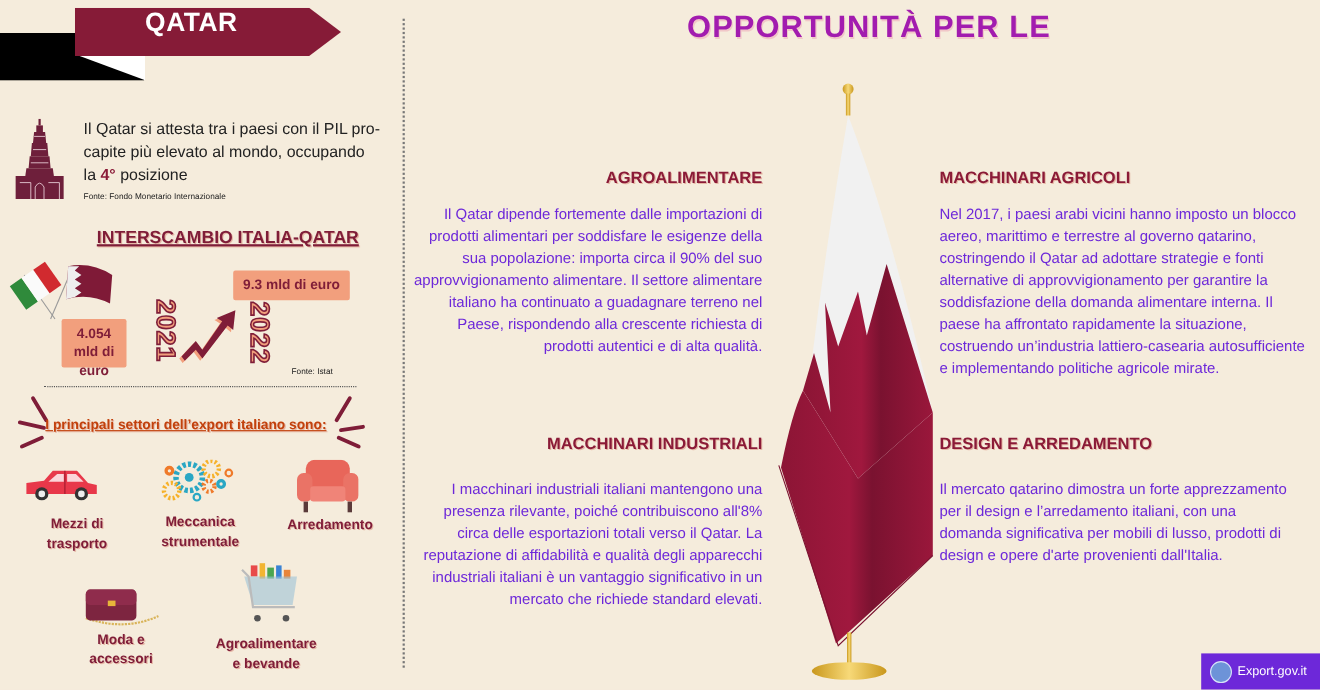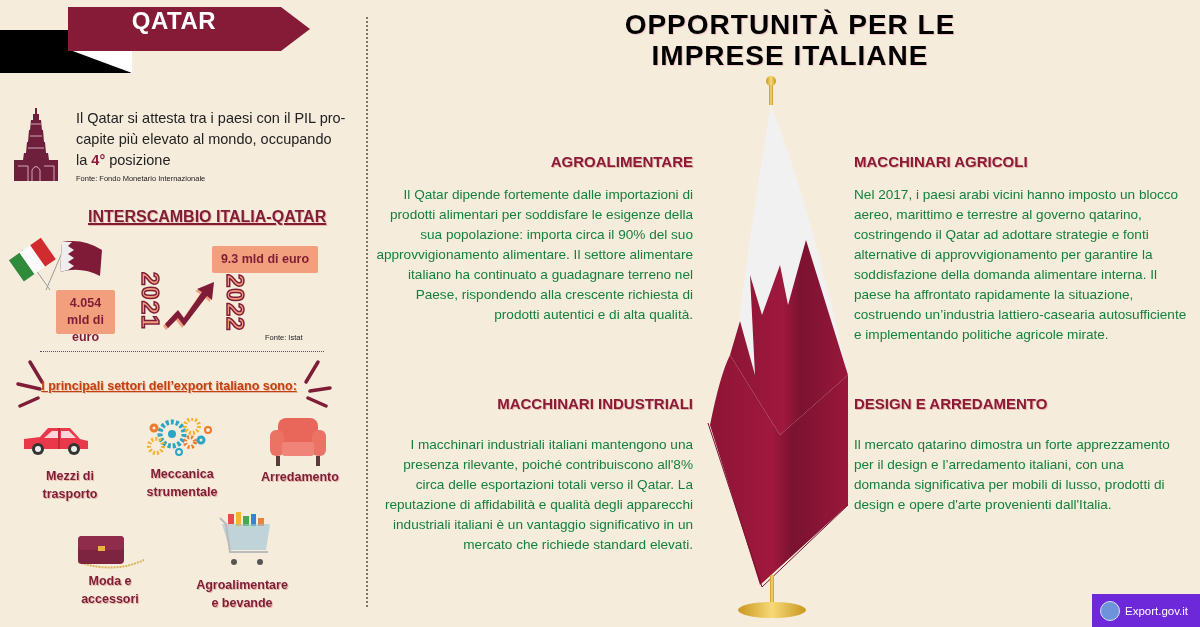--- a/index.html
+++ b/index.html
@@ -92,34 +92,34 @@
   .sector-label {
     color: #7f1d38; font-weight: bold; font-size: 12.5px;
     text-align: center; line-height: 18px;
     font-family: "Liberation Sans", sans-serif;
     text-shadow: 1px 1px 0 #e6b7a6;
   }
 
   
   .main-title {
     left: 560px; top: 9px; width: 460px; text-align: center;
-    color: #000000; font-weight: bold; font-size: 28px; line-height: 31px;
+    color: #a21caf; font-weight: bold; font-size: 28px; line-height: 31px;
     font-family: "Liberation Sans", sans-serif;
     letter-spacing: 1px;
     text-shadow: 1px 1px 0 #f1c7c8;
   }
 
   .section-h {
     color: #8a1a37; font-weight: bold; font-size: 15px;
     font-family: "Liberation Sans", sans-serif;
     text-shadow: 1px 1px 0 #e6b7a6;
   }
   .section-p {
     font-family: "Liberation Sans", sans-serif;
-    font-size: 13.6px; line-height: 20px; color: #15803d;
+    font-size: 13.6px; line-height: 20px; color: #6d28d9;
   }
   .right-align { text-align: right; }
 
   .badge {
     left: 1092px; top: 594px; width: 108px; height: 33px;
     background: #6d28d9; color: #fff;
     display: flex; align-items: center; gap: 5px; padding-left: 8px;
     font-family: "Liberation Sans", sans-serif; font-size: 11.5px;
   }
   .emblem {
@@ -267,21 +267,20 @@
   <circle cx="16" cy="52" r="3" fill="#555"></circle>
   <circle cx="42" cy="52" r="3" fill="#555"></circle>
 </svg>
 <div class="abs sector-label" style="left:184px; top:576px; width:116px;">
   <div>Agroalimentare</div>
   <div>e bevande</div>
 </div>
 
 <div class="abs main-title">
   <div>OPPORTUNITÀ PER LE</div>
-  <div>IMPRESE ITALIANE</div>
 </div>
 
 <svg class="abs" style="left:700px; top:75px;" width="150" height="545" viewBox="0 0 150 545">
   <defs>
     <linearGradient id="gold" x1="0" x2="1">
       <stop offset="0" stop-color="#c9971c"></stop>
         <stop offset="0.5" stop-color="#f7d978"></stop>
         <stop offset="1" stop-color="#c9971c"></stop>
     </linearGradient>
     <linearGradient id="mar" x1="0" x2="1">

